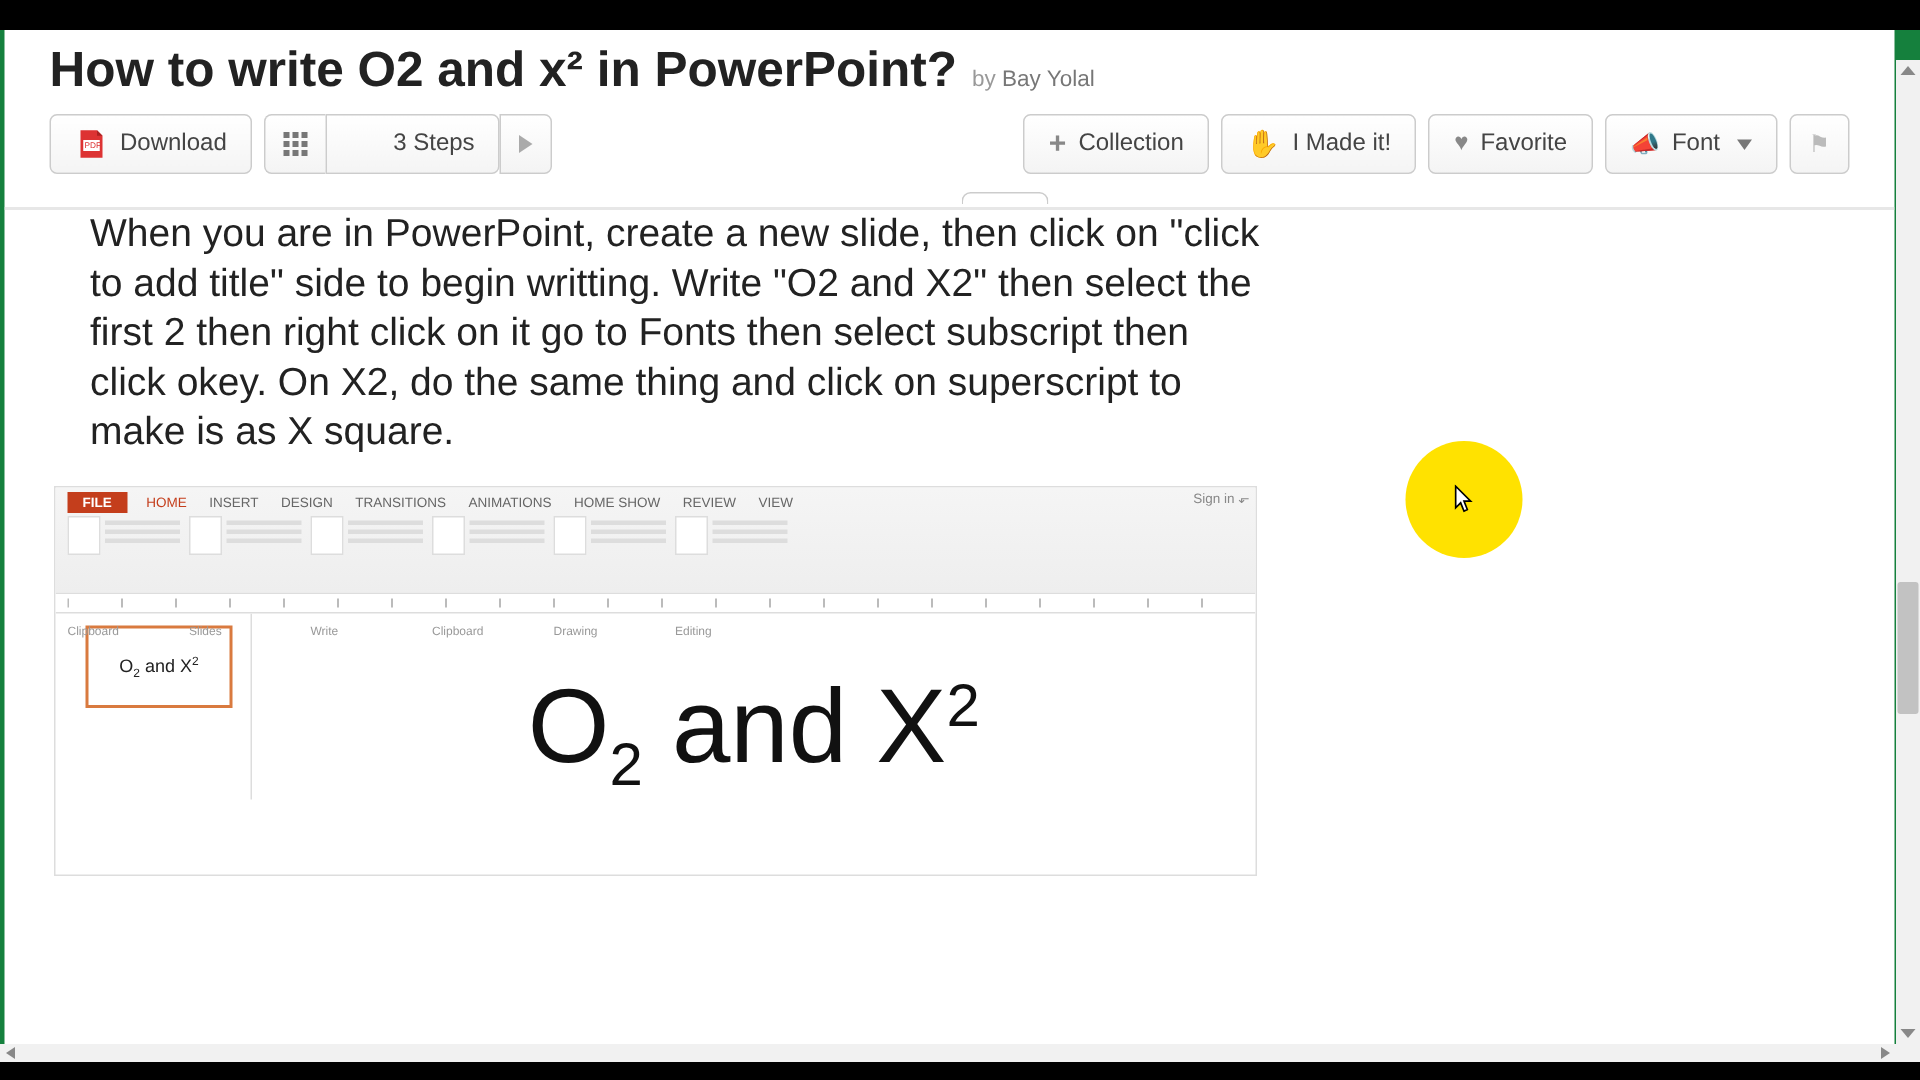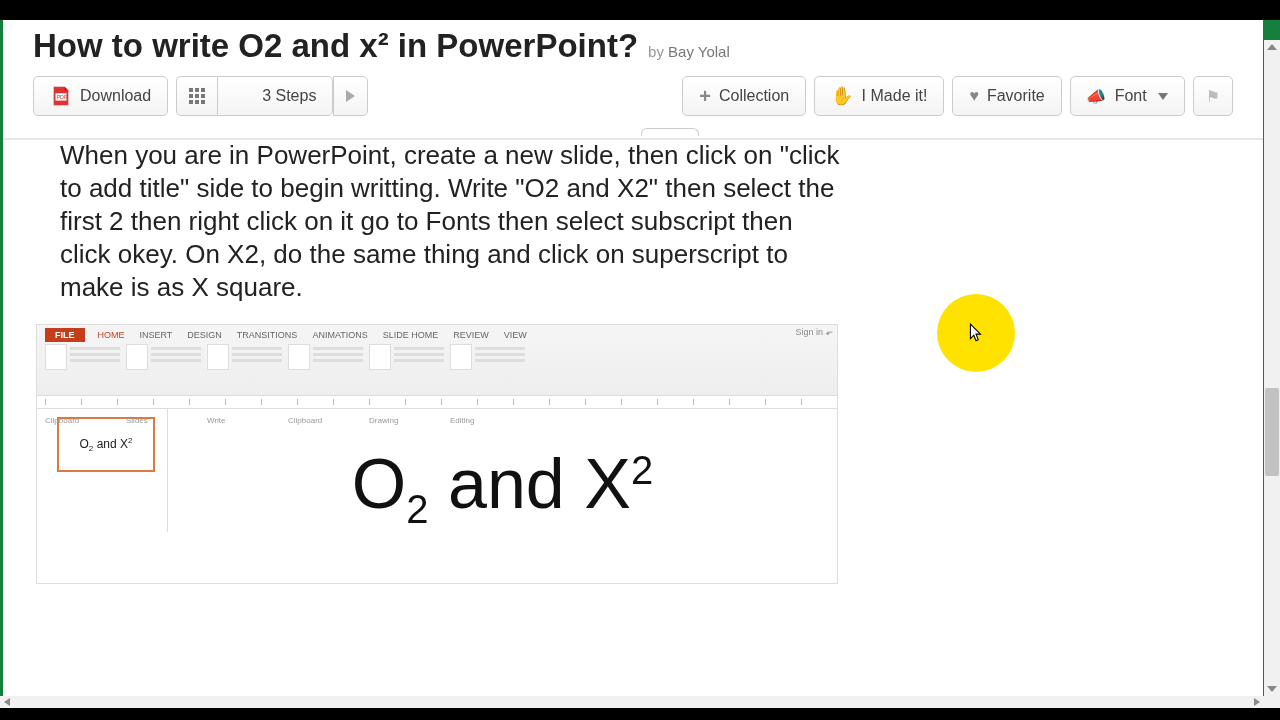--- a/index.html
+++ b/index.html
@@ -166,21 +166,21 @@
 
     <div class="ppt-box">
       <div class="ribbon">
         <div class="tabs" id="ppt-tabs">
             <span class="tab file">FILE</span>
             <span class="tab home">HOME</span>
             <span class="tab">INSERT</span>
             <span class="tab">DESIGN</span>
             <span class="tab">TRANSITIONS</span>
             <span class="tab">ANIMATIONS</span>
-            <span class="tab">SLIDE HOME</span>
+            <span class="tab">HOME SHOW</span>
             <span class="tab">REVIEW</span>
             <span class="tab">VIEW</span>
           </div>
         <div class="signin"><span>Sign in</span> ⬐</div>
         <div class="rgroups" id="ppt-groups">
             <div class="rgroup">
               <div class="body">
                 <div class="fakebox"></div>
                 <div class="fakelines">
                   <div></div>

